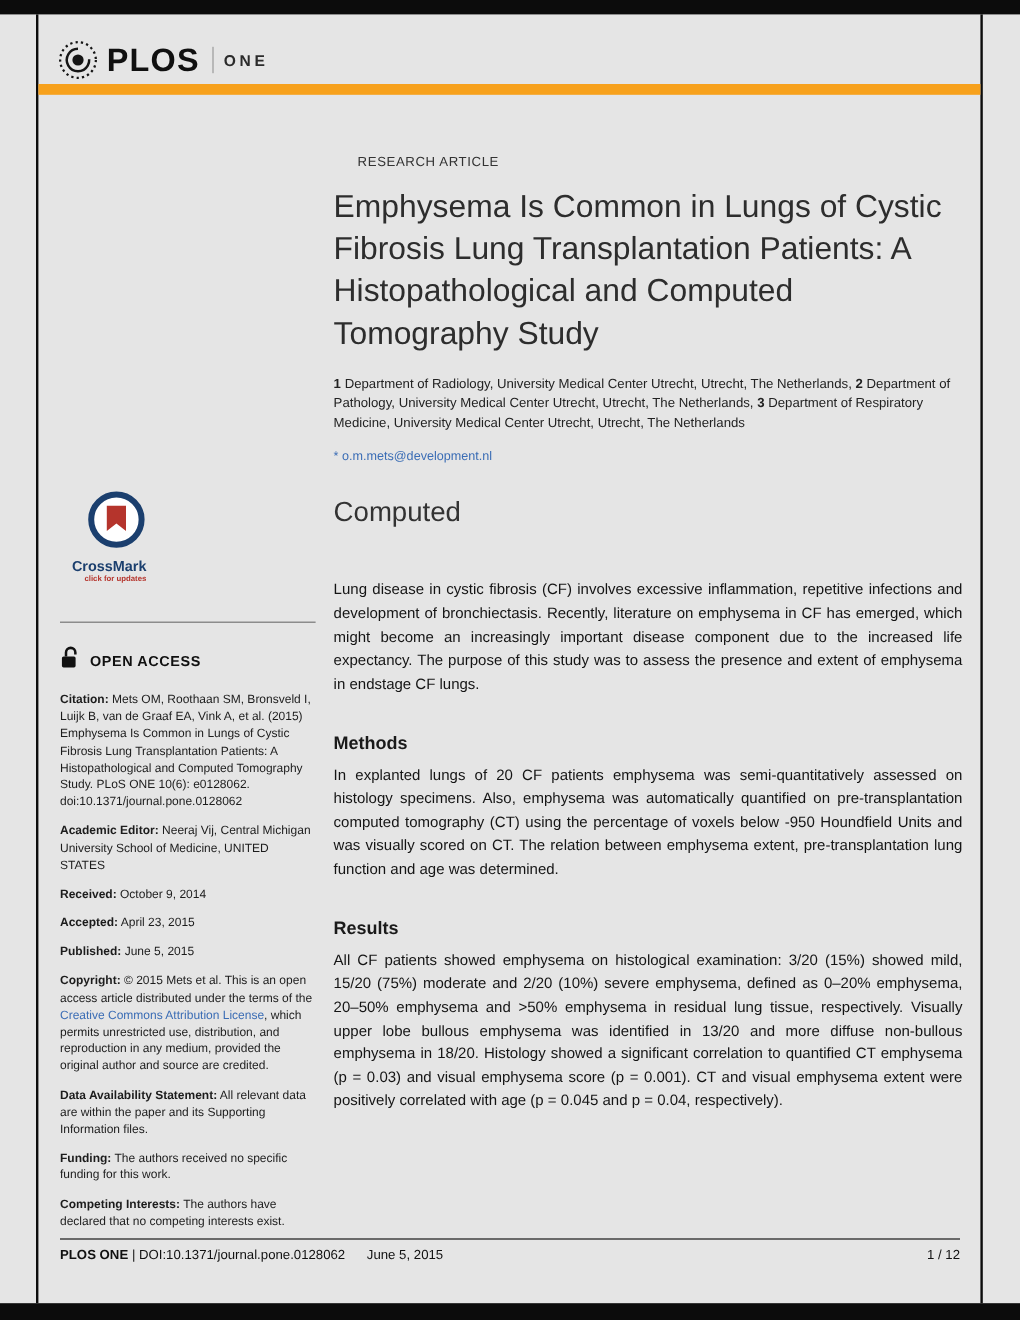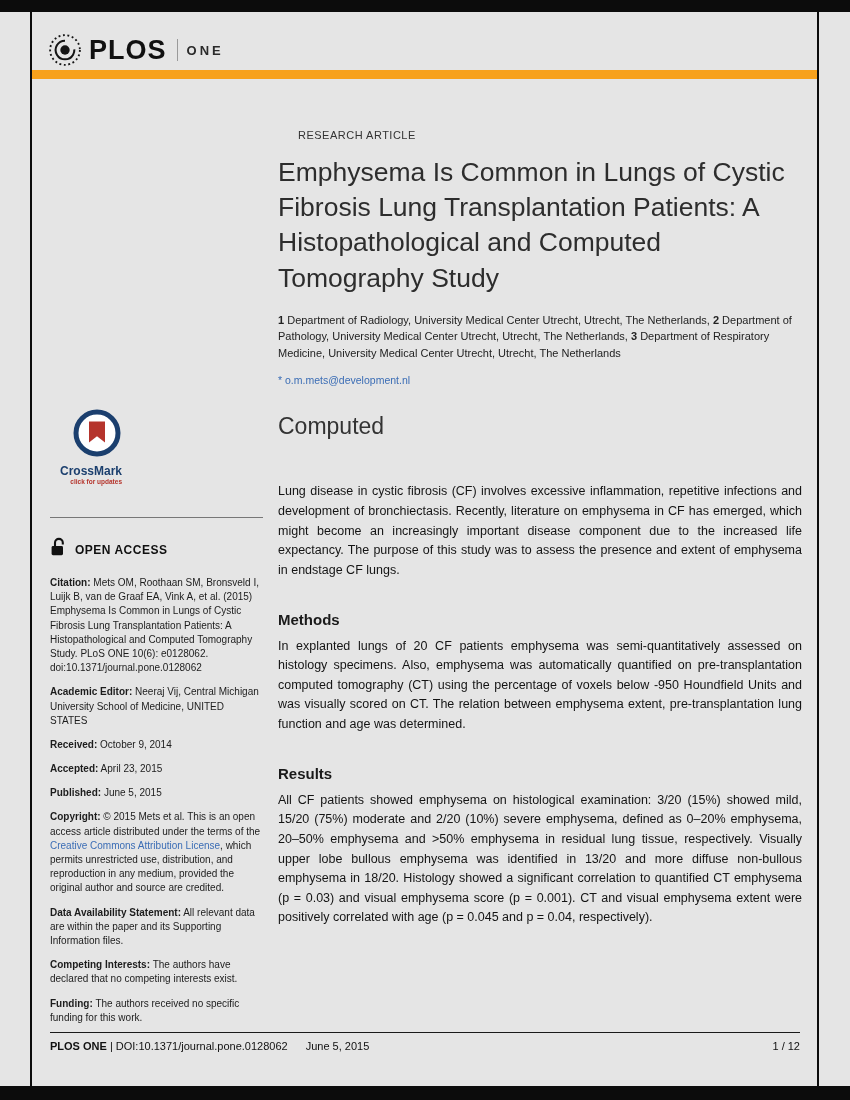--- a/index.html
+++ b/index.html
@@ -102,23 +102,23 @@
     <p class="side-block"><strong>Received:</strong> <span>October 9, 2014</span></p>
 
     <p class="side-block"><strong>Accepted:</strong> <span>April 23, 2015</span></p>
 
     <p class="side-block"><strong>Published:</strong> <span>June 5, 2015</span></p>
 
     <p class="side-block"><strong>Copyright:</strong> <span>© 2015 Mets et al. This is an open access article distributed under the terms of the </span><a href="#">Creative Commons Attribution License</a><span>, which permits unrestricted use, distribution, and reproduction in any medium, provided the original author and source are credited.</span></p>
 
     <p class="side-block"><strong>Data Availability Statement:</strong> <span>All relevant data are within the paper and its Supporting Information files.</span></p>
 
+    <p class="side-block"><strong>Funding:</strong> <span>The authors received no specific funding for this work.</span></p>
+
     <p class="side-block"><strong>Competing Interests:</strong> <span>The authors have declared that no competing interests exist.</span></p>
-
-    <p class="side-block"><strong>Funding:</strong> <span>The authors received no specific funding for this work.</span></p>
   </div>
 
   <div class="main">
     <div class="kicker">RESEARCH ARTICLE</div>
     <h1 class="title">Emphysema Is Common in Lungs of Cystic Fibrosis Lung Transplantation Patients: A Histopathological and Computed Tomography Study</h1>
 
     <div class="affils">
       <b>1</b>
       <span>Department of Radiology, University Medical Center Utrecht, Utrecht, The Netherlands,</span>
       <b>2</b>

